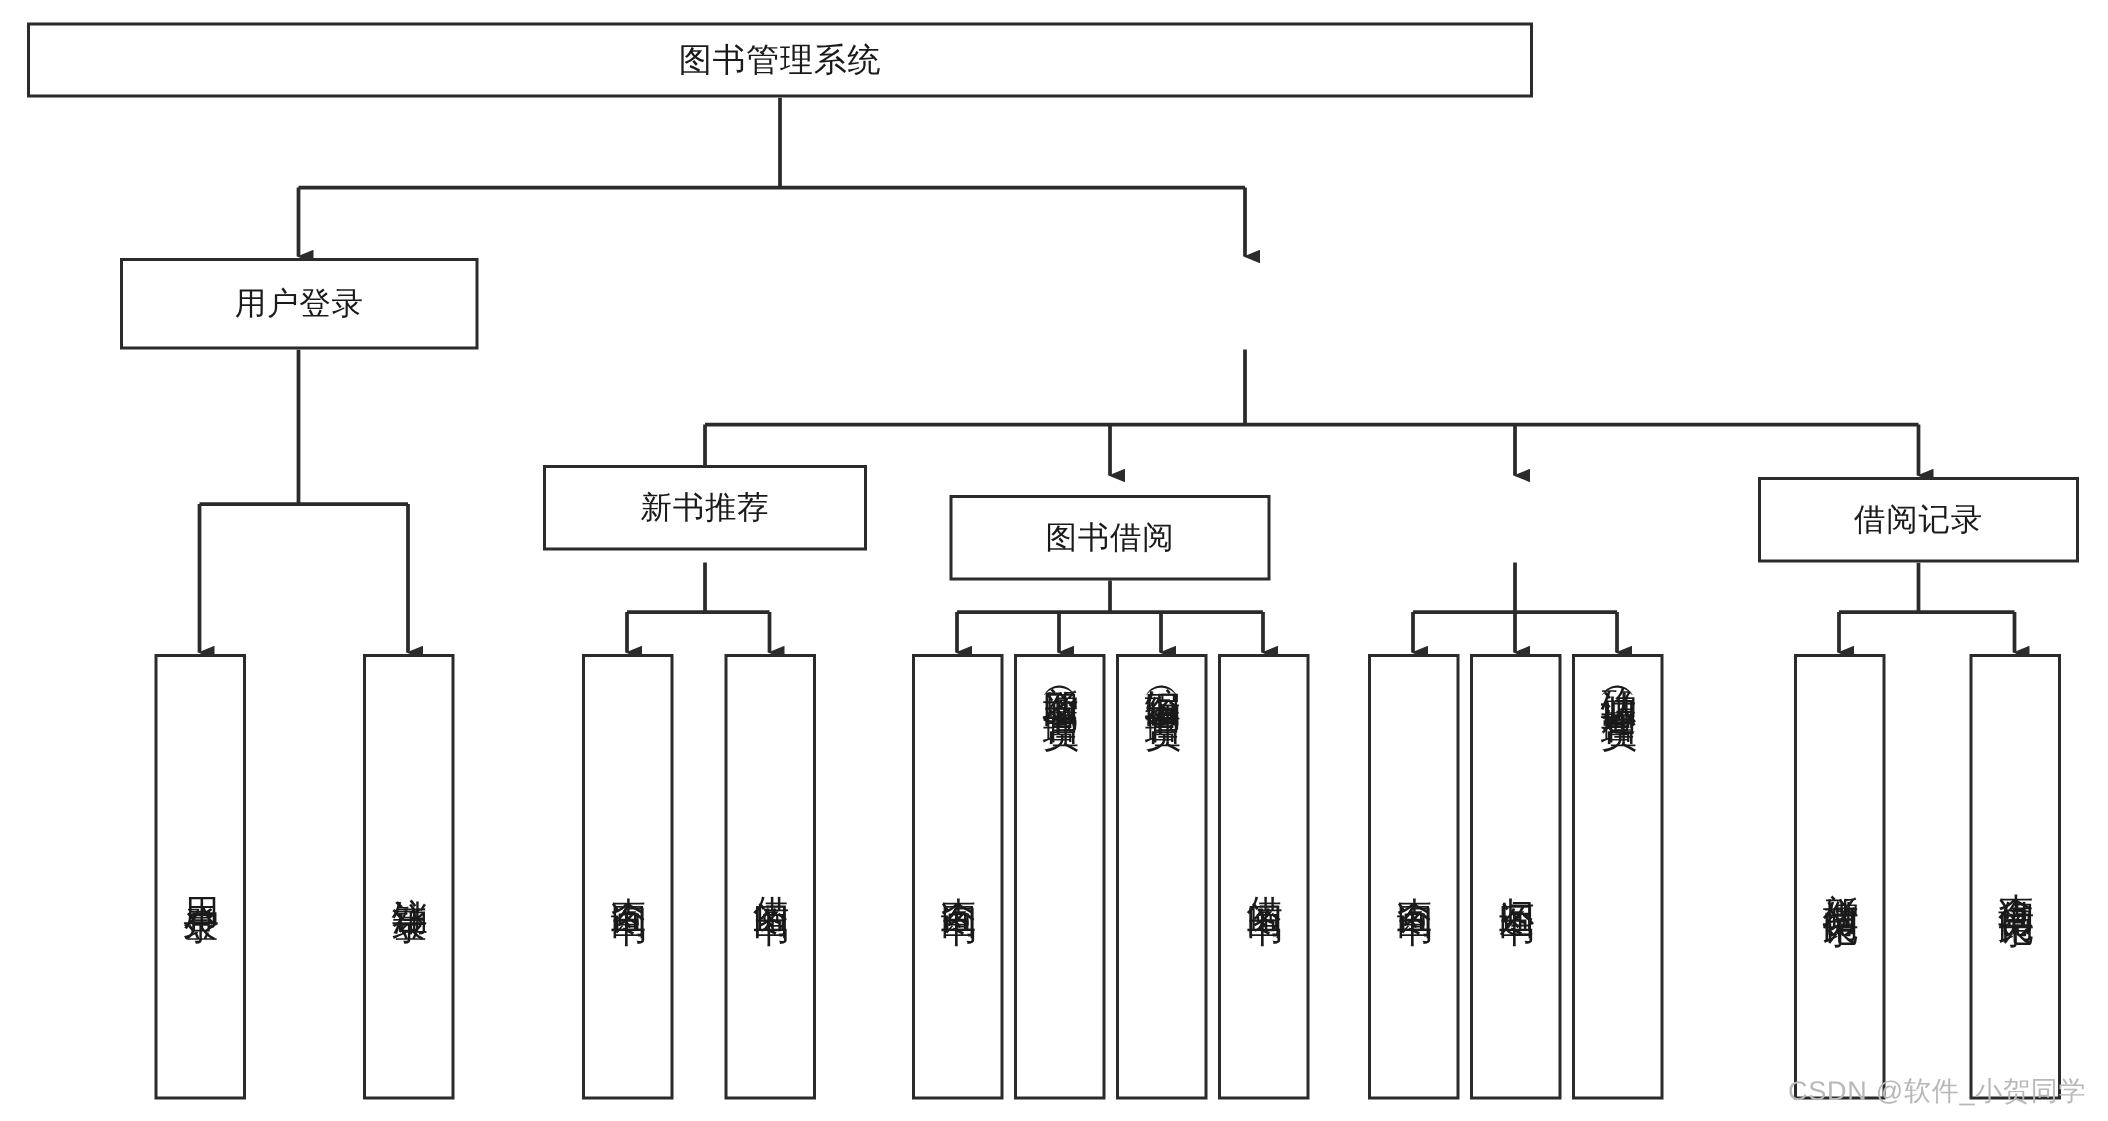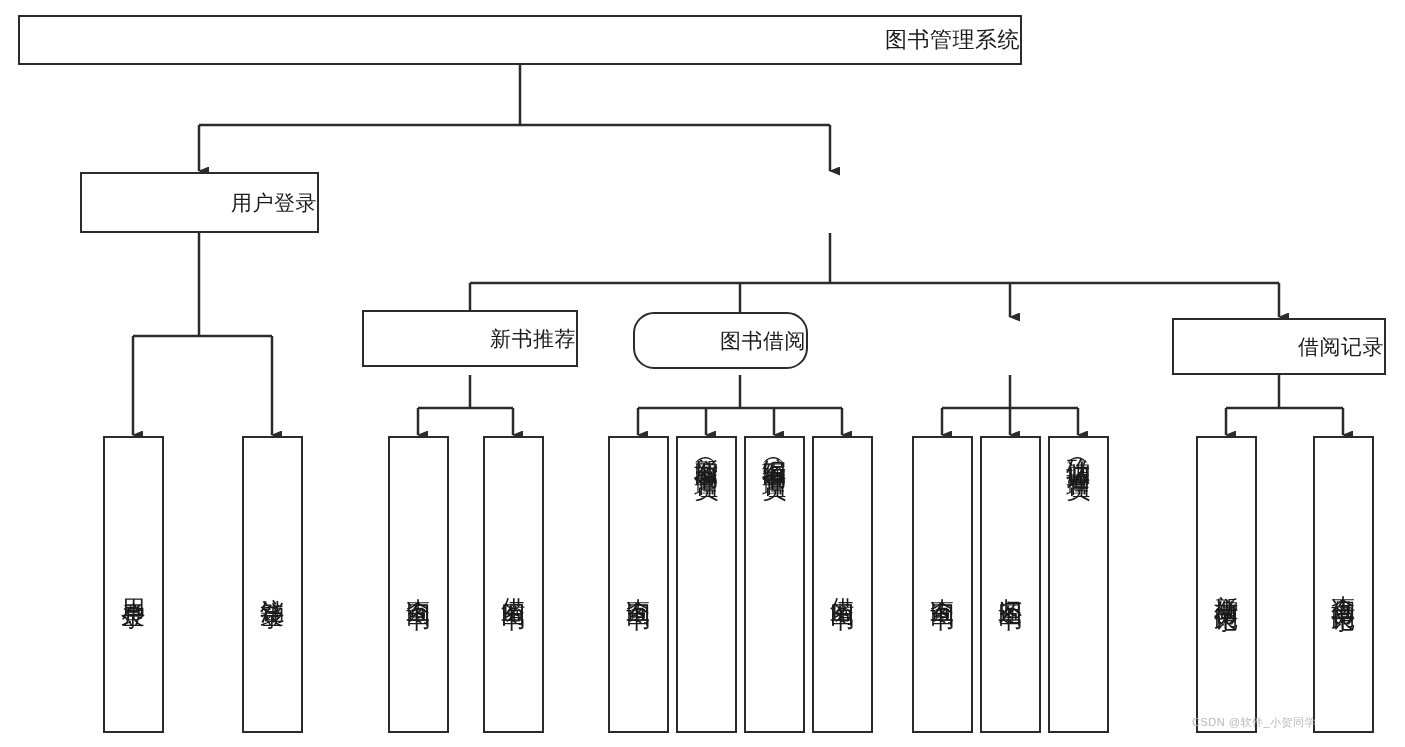--- a/index.html
+++ b/index.html
@@ -29,21 +29,21 @@
     height: 747px;
     pointer-events: none;
   }
   .node-box {
     position: absolute;
     box-sizing: border-box;
     background: #ffffff;
     border: 2.5px solid #2b2b2b;
     display: flex;
     align-items: center;
-    justify-content: flex-end;
+    justify-content: center;
     color: #1a1a1a;
   }
   .node-label {
     display: block;
     text-align: center;
     white-space: nowrap;
   }
   
   .node-box.horiz .node-label {
     font-size: 21px;
@@ -66,21 +66,21 @@
     line-height: 1.06;
     letter-spacing: 3px;
     white-space: nowrap;
   }
   .node-box.vert.centered {
     align-items: center;
   }
   .watermark {
     position: absolute;
     color: #b8b8b8;
-    font-size: 11px;
+    font-size: 18px;
     white-space: nowrap;
     letter-spacing: 0.5px;
     font-family: "Liberation Sans", "DejaVu Sans", sans-serif;
   }
 </style>
 </head>
 <body>
 
 <div id="diagram-root">
 
@@ -150,21 +150,21 @@
     <span class="node-label">图书管理系统</span>
   </div>
 
   <div class="node-box horiz" style="left: 80px; top: 172px; width: 239px; height: 61px;">
     <span class="node-label">用户登录</span>
   </div>
 
   <div class="node-box horiz" style="left: 362px; top: 310px; width: 216px; height: 57px;">
     <span class="node-label">新书推荐</span>
   </div>
-  <div class="node-box horiz" style="left: 633px; top: 312px; width: 175px; height: 57px; border-radius: 21px;">
+  <div class="node-box horiz" style="left: 633px; top: 330px; width: 214px; height: 57px;">
     <span class="node-label">图书借阅</span>
   </div>
   <div class="node-box horiz" style="left: 1172px; top: 318px; width: 214px; height: 57px;">
     <span class="node-label">借阅记录</span>
   </div>
 
   <div class="node-box vert centered" style="left: 103px; top: 436px; width: 61px; height: 297px;">
     <span class="node-label">用户登录</span>
   </div>
   <div class="node-box vert centered" style="left: 242px; top: 436px; width: 61px; height: 297px;">

